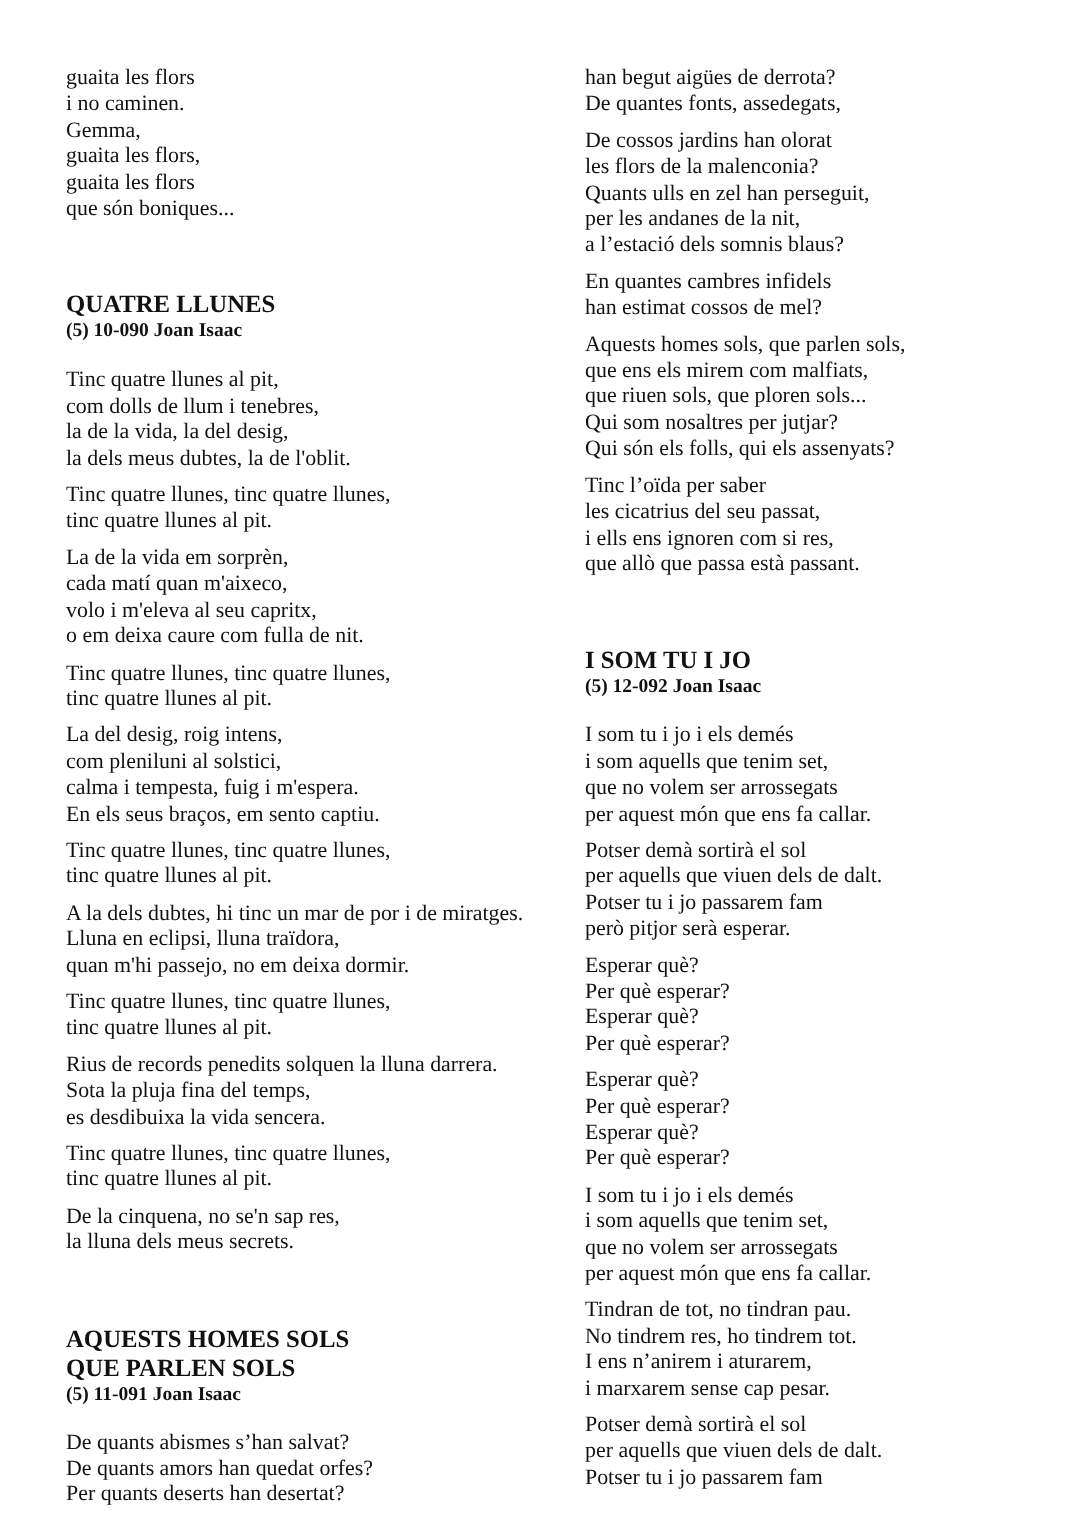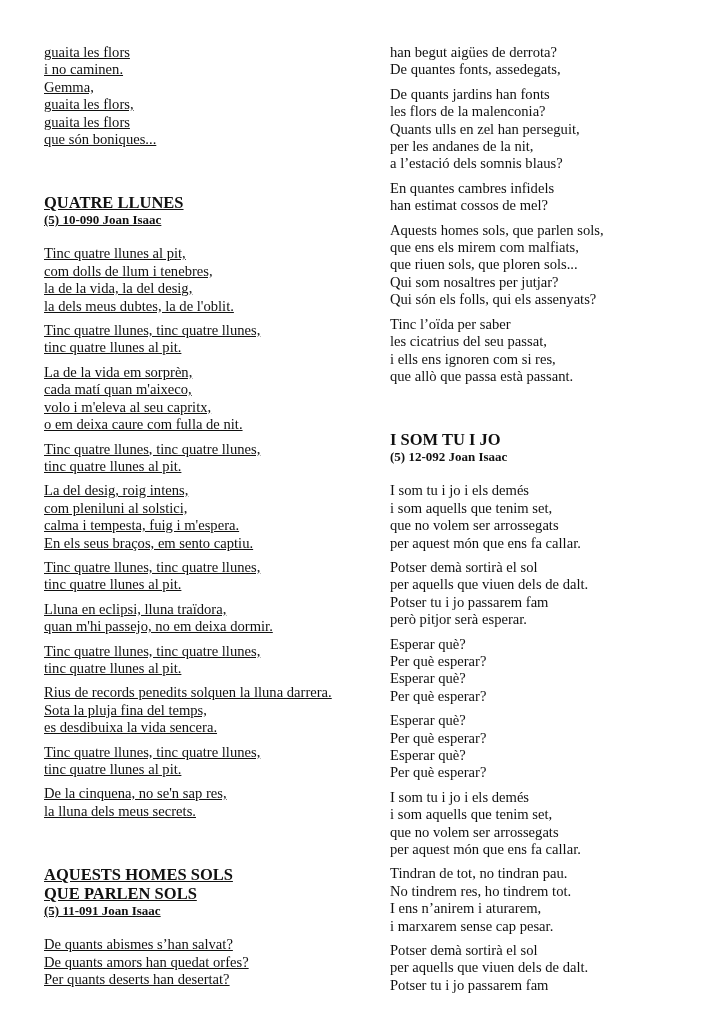--- a/index.html
+++ b/index.html
@@ -1,19 +1,19 @@
 <!DOCTYPE html>
 <html><head>
 <meta charset="utf-8">
 <style>
   html, body { margin: 0; padding: 0; background: #ffffff; }
   body { width: 723px; height: 1022px; position: relative; overflow: hidden;
          font-family: "Liberation Serif", "DejaVu Serif", serif; color: #111; }
   .col { position: absolute; top: 44px; }
-  .col-left { left: 44px; width: 320px; text-decoration: underline; }
+  .col-left { left: 44px; width: 320px; }
   .col-right { left: 390px; width: 320px; }
   .stanza { margin: 0 0 7px 0; font-size: 14.6px; line-height: 17.4px; }
   .line { display: block; white-space: nowrap; }
   .song { margin: 0; }
   .song-title { font-weight: bold; font-size: 16.5px; line-height: 19px; margin: 0; white-space: nowrap; }
   .song-meta { font-weight: bold; font-size: 13px; line-height: 16px; margin: 0 0 17px 0; white-space: nowrap; }
   .gap-big { height: 38px; }
 </style>
 </head>
 <body>
@@ -55,20 +55,21 @@
         <span class="line">La del desig, roig intens,</span>
         <span class="line">com pleniluni al solstici,</span>
         <span class="line">calma i tempesta, fuig i m'espera.</span>
         <span class="line">En els seus braços, em sento captiu.</span>
       </div>
       <div class="stanza">
         <span class="line">Tinc quatre llunes, tinc quatre llunes,</span>
         <span class="line">tinc quatre llunes al pit.</span>
       </div>
       <div class="stanza">
+        <span class="line">A la dels dubtes, hi tinc un mar de por i de miratges.</span>
         <span class="line">Lluna en eclipsi, lluna traïdora,</span>
         <span class="line">quan m'hi passejo, no em deixa dormir.</span>
       </div>
       <div class="stanza">
         <span class="line">Tinc quatre llunes, tinc quatre llunes,</span>
         <span class="line">tinc quatre llunes al pit.</span>
       </div>
       <div class="stanza">
         <span class="line">Rius de records penedits solquen la lluna darrera.</span>
         <span class="line">Sota la pluja fina del temps,</span>
@@ -94,21 +95,21 @@
         <span class="line">Per quants deserts han desertat?</span>
       </div>
     </div>
   </div>
 <div class="col col-right" id="col-right">
     <div class="stanza">
       <span class="line">han begut aigües de derrota?</span>
       <span class="line">De quantes fonts, assedegats,</span>
     </div>
     <div class="stanza">
-      <span class="line">De quants jardins han fonts</span>
+      <span class="line">De cossos jardins han olorat</span>
       <span class="line">les flors de la malenconia?</span>
       <span class="line">Quants ulls en zel han perseguit,</span>
       <span class="line">per les andanes de la nit,</span>
       <span class="line">a l’estació dels somnis blaus?</span>
     </div>
     <div class="stanza">
       <span class="line">En quantes cambres infidels</span>
       <span class="line">han estimat cossos de mel?</span>
     </div>
     <div class="stanza">

